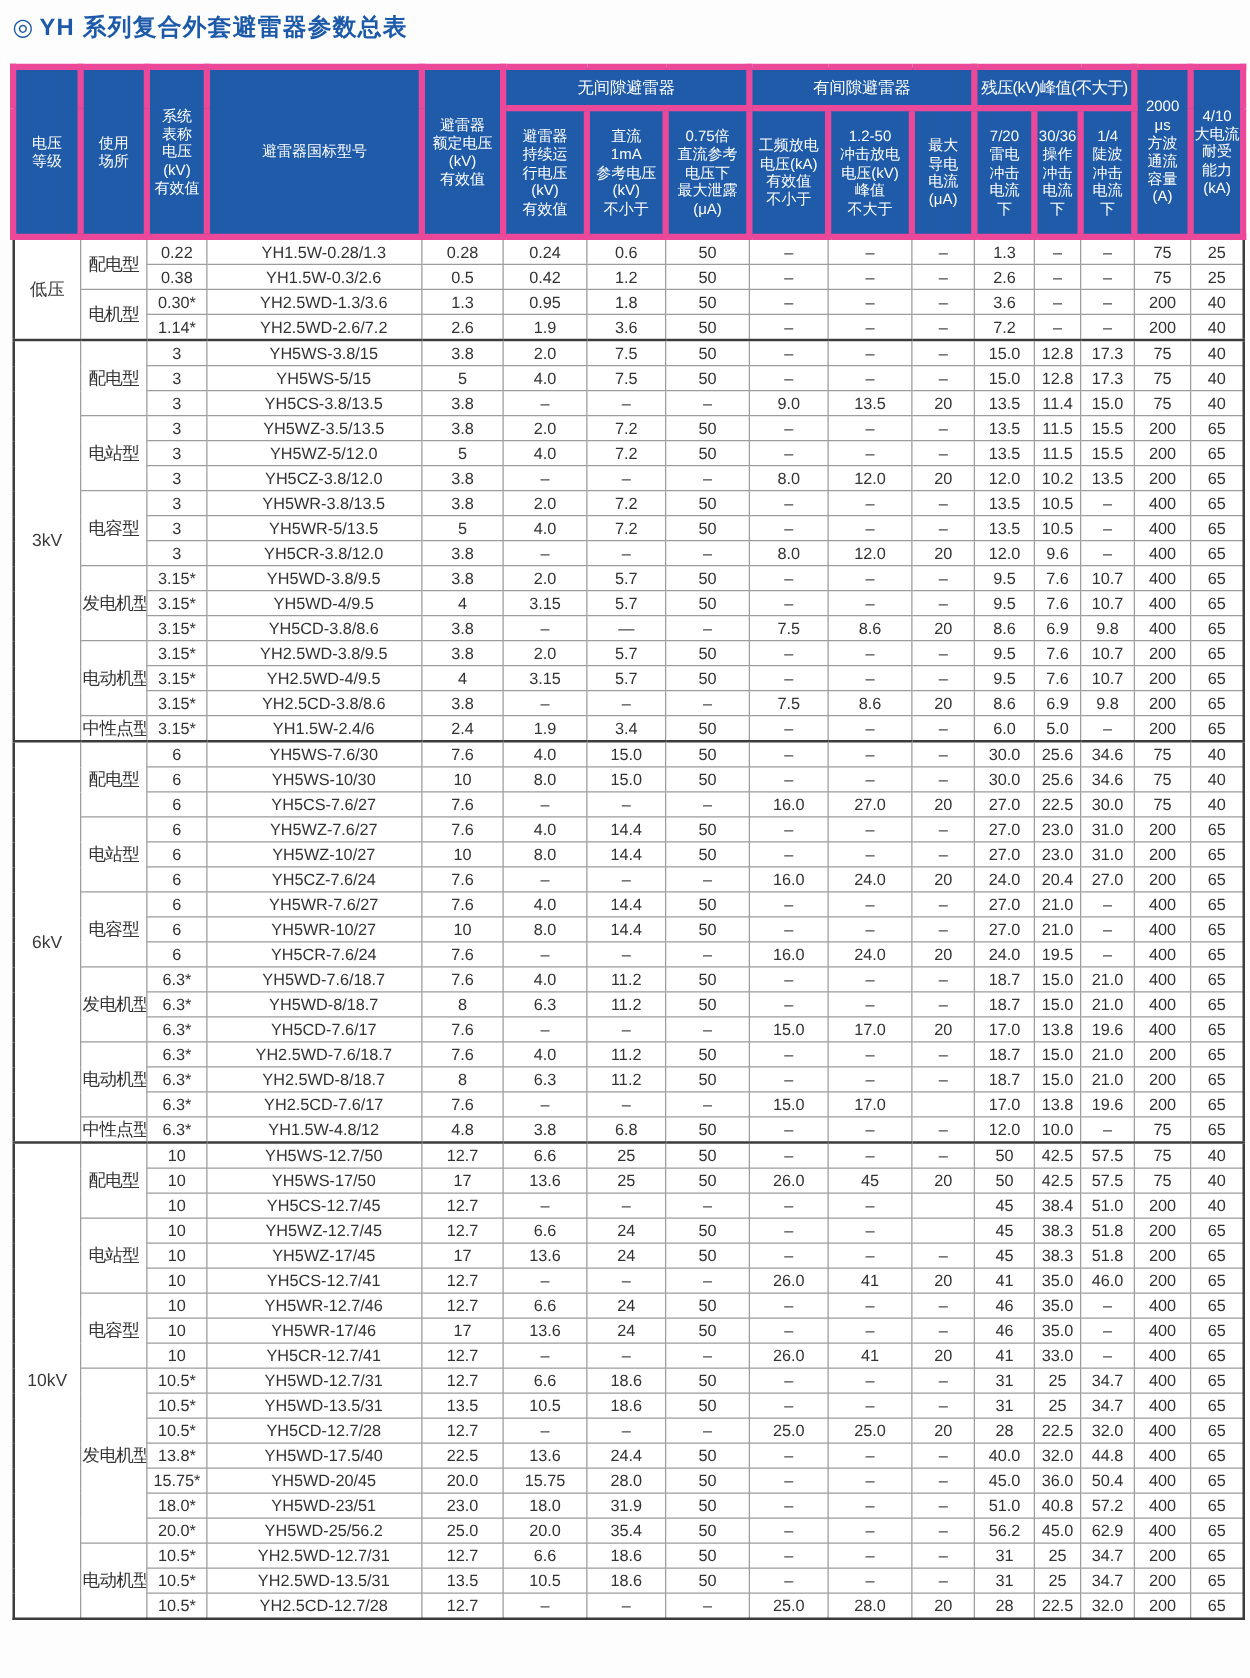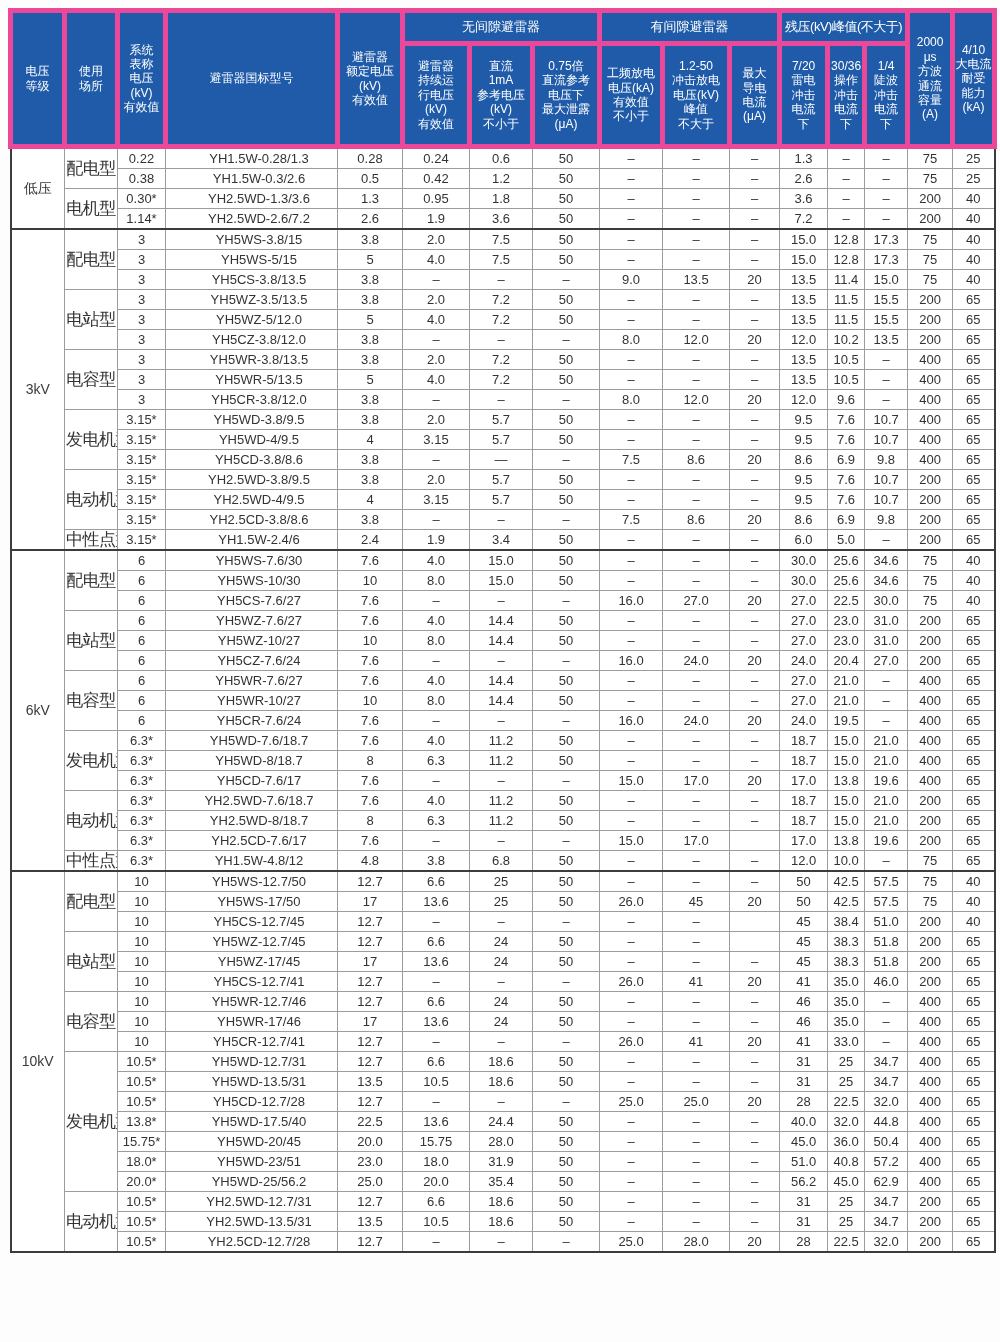--- a/index.html
+++ b/index.html
@@ -11,27 +11,30 @@
   th{background:#205ba8;background:#1f5ba8;color:#ffffff;font-weight:normal;font-size:12px;line-height:1.2;
      white-space:pre-line;border:5px solid #ec4899;padding:2px 0;text-align:center;vertical-align:middle;}
   thead tr.group-row th.group{height:24px;font-size:13px;}
   thead tr.sub-row th{height:94px;}
   th.tight{font-size:11px;letter-spacing:-0.5px;}
   td{border:1px solid #9c9c9c;font-size:13px;color:#333333;text-align:center;padding:0 1px;height:19px;
      line-height:1.05;overflow:hidden;white-space:nowrap;background:#ffffff;}
   tr.group-start td{border-top:1px solid #5e5e5e;}
   tr.section-start td{border-top:2px solid #3c3c3c;}
   td.voltage-cell{font-size:14px;color:#3a3a3a;}
-  td.place-cell{font-size:17px;letter-spacing:-0.5px;}
+  td.place-cell{font-size:14px;letter-spacing:-0.5px;}
   td.model{letter-spacing:0;padding-left:16px;}
 </style>
 </head>
 <body>
 
 <div class="page">
+  <div class="title-bar">
+    <span class="bullet">◎</span><span>YH 系列复合外套避雷器参数总表</span>
+  </div>
 
   <table>
     <colgroup>
       <col style="width:54px">
         <col style="width:53px">
         <col style="width:48px">
         <col style="width:172px">
       <col style="width:65px">
         <col style="width:67px">
         <col style="width:63px">

